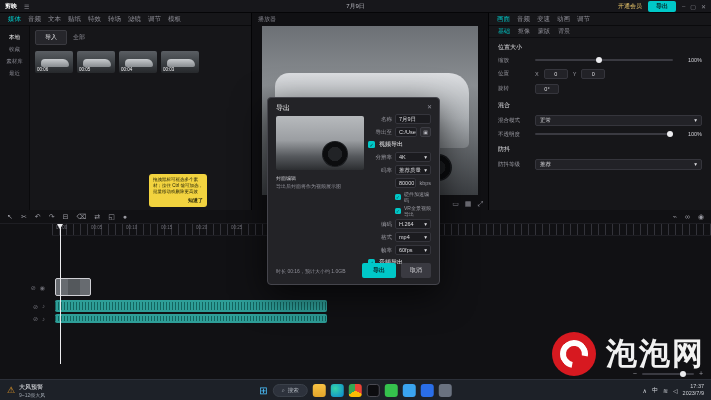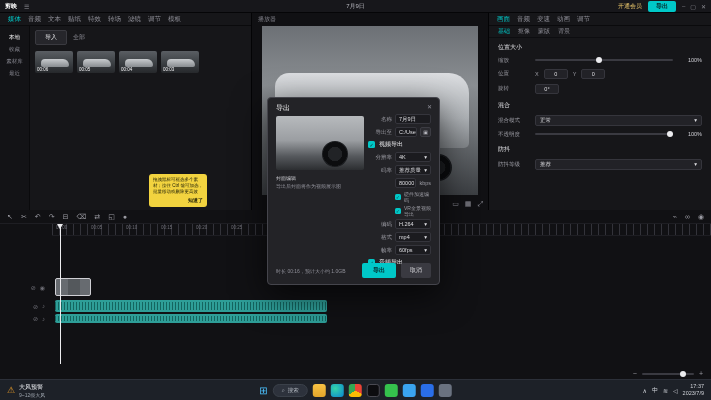--- a/index.html
+++ b/index.html
@@ -401,20 +401,24 @@
         <span>音频导出</span>
       </div>
     </div>
     <div class="dlg-footer">
       <span>时长 00:16，预计大小约 1.0GB</span>
       <span class="btn-export">导出</span>
       <span class="btn-cancel">取消</span>
     </div>
   </div>
 
+  <div id="watermark">
+    <div class="wm-logo"></div>
+    <div class="wm-text">泡泡网</div>
+  </div>
 
   <div id="taskbar">
     <div class="weather">
       <span class="w-icon">⚠</span>
       <span>
         <div class="w-t1">大风预警</div>
         <div class="w-t2">9~12级大风</div>
       </span>
     </div>
     <div class="tb-center">

